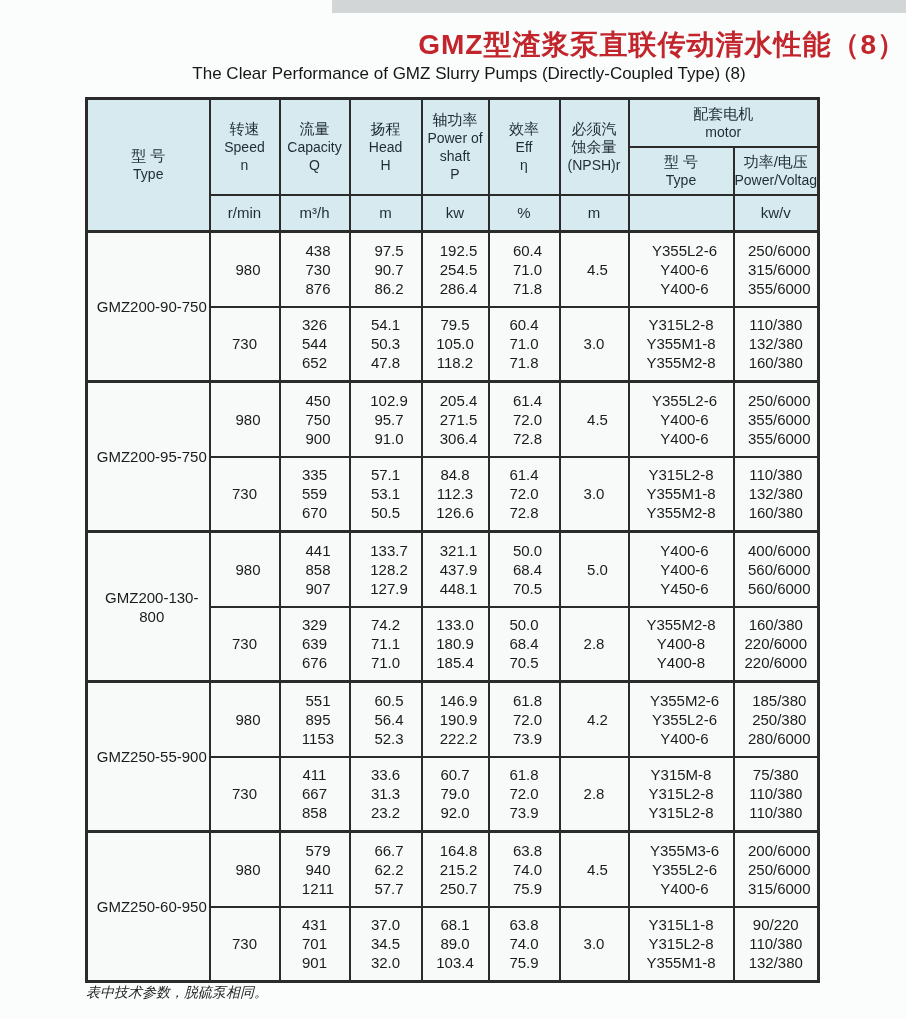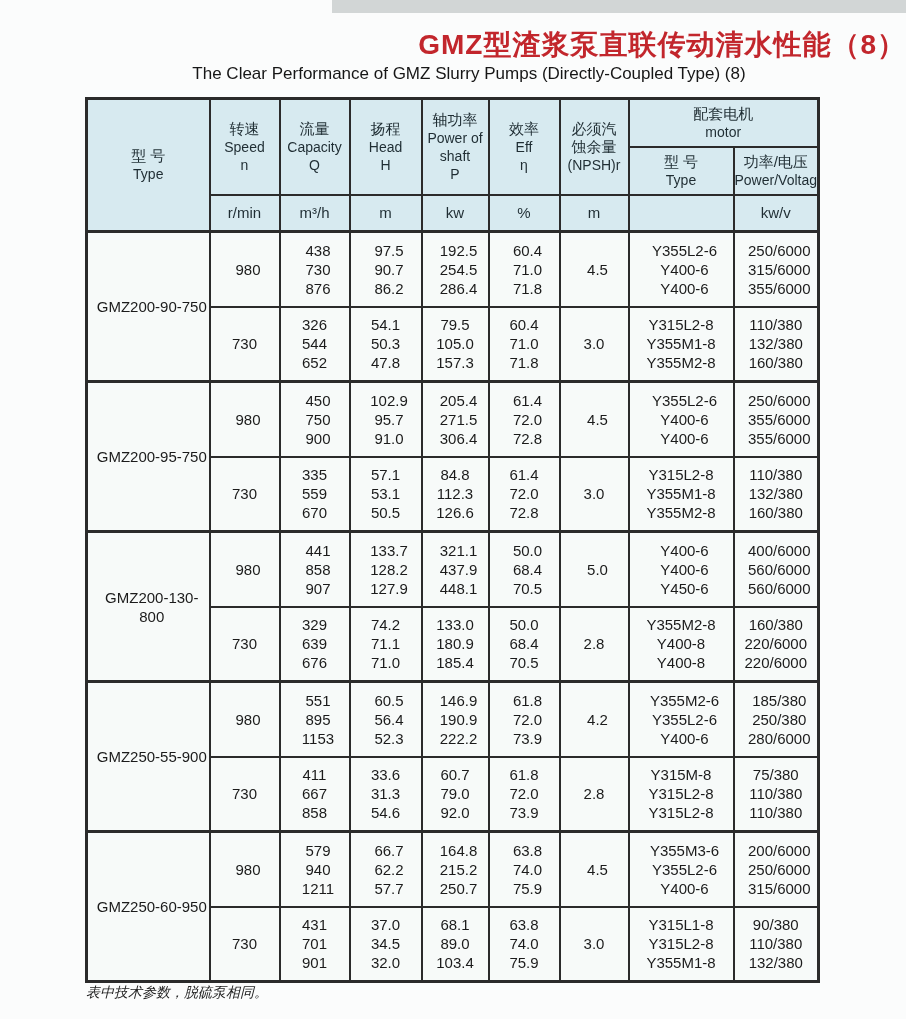--- a/index.html
+++ b/index.html
@@ -184,21 +184,21 @@
           <div>652</div>
         </td>
         <td>
           <div>54.1</div>
           <div>50.3</div>
           <div>47.8</div>
         </td>
         <td>
           <div>79.5</div>
           <div>105.0</div>
-          <div>157.3</div>
+          <div>118.2</div>
         </td>
         <td>
           <div>60.4</div>
           <div>71.0</div>
           <div>71.8</div>
         </td>
         <td>3.0</td>
         <td>
           <div>Y315L2-8</div>
           <div>Y355M1-8</div>
@@ -386,21 +386,21 @@
       <tr class="block-sub">
         <td>730</td>
         <td>
           <div>411</div>
           <div>667</div>
           <div>858</div>
         </td>
         <td>
           <div>33.6</div>
           <div>31.3</div>
-          <div>54.6</div>
+          <div>23.2</div>
         </td>
         <td>
           <div>60.7</div>
           <div>79.0</div>
           <div>92.0</div>
         </td>
         <td>
           <div>61.8</div>
           <div>72.0</div>
           <div>73.9</div>
@@ -474,21 +474,21 @@
           <div>74.0</div>
           <div>75.9</div>
         </td>
         <td>3.0</td>
         <td>
           <div>Y315L1-8</div>
           <div>Y315L2-8</div>
           <div>Y355M1-8</div>
         </td>
         <td>
-          <div>90/380</div>
+          <div>90/220</div>
           <div>110/380</div>
           <div>132/380</div>
         </td>
       </tr>
     </tbody>
 </table>
 
 <div class="footnote">表中技术参数，脱硫泵相同。</div>
 
 </body></html>

